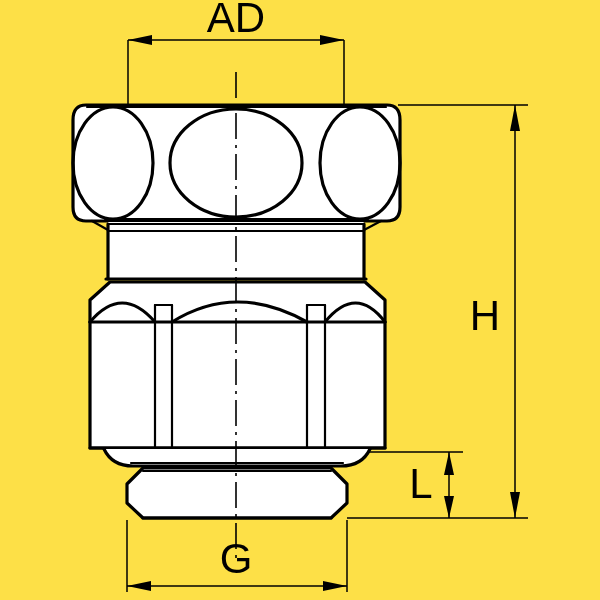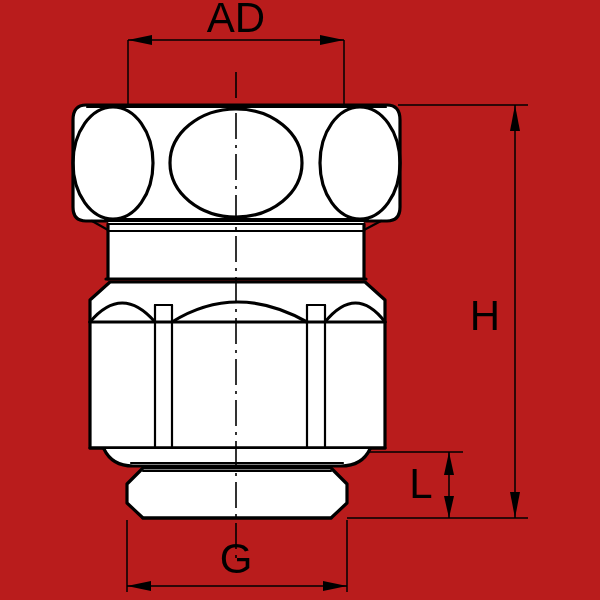--- a/index.html
+++ b/index.html
@@ -7,21 +7,21 @@
     padding: 0;
     background: #ffffff;
   }
   body {
     font-family: "Liberation Sans", sans-serif;
   }
   #drawing-root {
     position: relative;
     width: 600px;
     height: 600px;
-    background: #b91c1c;
+    background: #fde047;
     overflow: hidden;
   }
   svg#technical-drawing {
     display: block;
     width: 600px;
     height: 600px;
   }
   .outline {
     fill: none;
     stroke: #000000;

